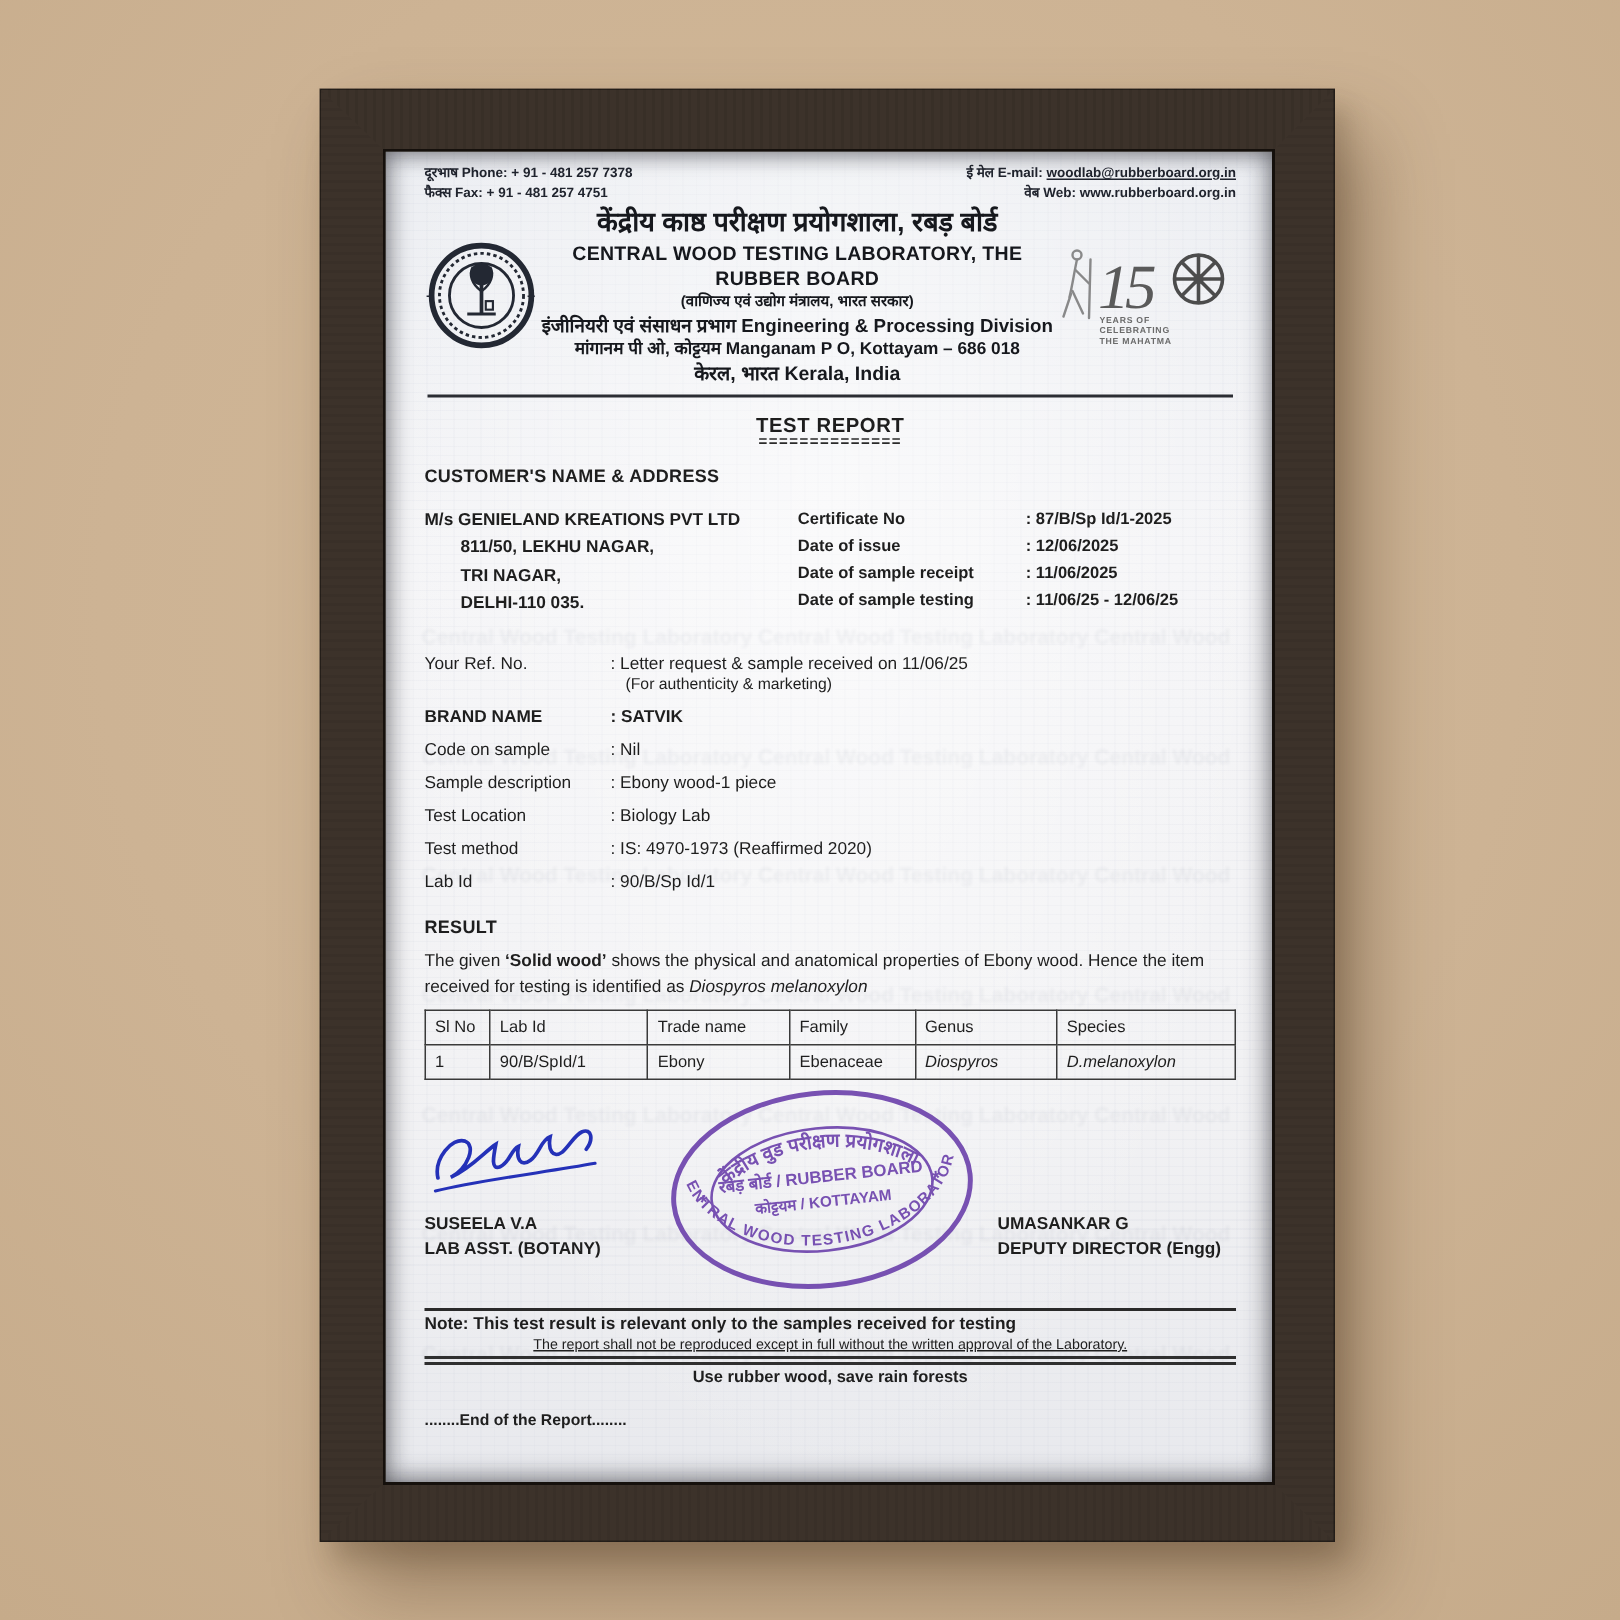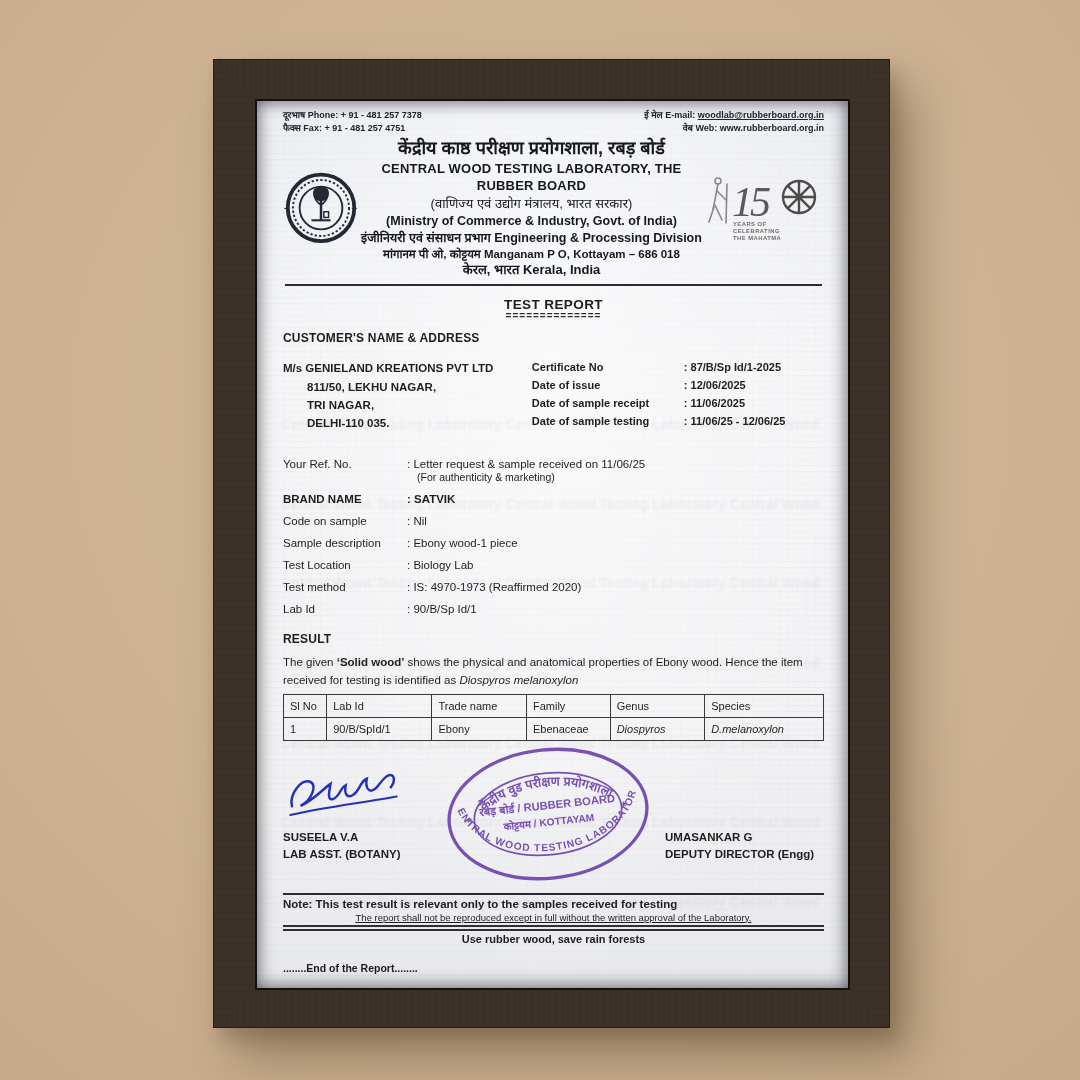--- a/index.html
+++ b/index.html
@@ -73,21 +73,21 @@
   .content { position:relative; z-index:1; }
 
   
   .contact-row { display:flex; justify-content:space-between; font-size:9px; font-weight:bold; color:#20242e; line-height:1.45; }
   .contact-row .r { text-align:right; }
   .email-val { text-decoration:underline; }
   .head-grid { display:grid; grid-template-columns:78px 1fr 122px; align-items:center; margin-top:3px; }
   .head-center { text-align:center; color:#16181d; }
   .t-hi   { font-size:18px; font-weight:bold; line-height:1.2; }
   .t-en   { font-size:13px; font-weight:bold; line-height:1.35; letter-spacing:.2px; }
-  .t-min-hi { font-size:13px;  font-weight:normal; line-height:1.4; }
+  .t-min-hi { font-size:10px;  font-weight:bold; line-height:1.4; }
   .t-min-en { font-size:12.5px; font-weight:bold; line-height:1.35; }
   .t-div  { font-size:12.5px; font-weight:bold; line-height:1.35; }
   .t-addr { font-size:11.5px; font-weight:bold; line-height:1.35; }
   .t-loc  { font-size:13px; font-weight:bold; line-height:1.3; }
   .head-rule { border-top:2px solid #2b2d33; margin:5px 2px 11px 2px; }
 
   
   .rpt-title { text-align:center; font-size:13.5px; font-weight:bold; letter-spacing:.4px; }
   .rpt-eq { text-align:center; font-size:10px; font-weight:bold; letter-spacing:1px; line-height:.7; margin-bottom:12px; color:#2a2a2a; }
   .cust-head { font-size:12px; font-weight:bold; margin:4px 0 14px 0; letter-spacing:.2px; }
@@ -175,21 +175,20 @@
               <rect x="43" y="45" width="5" height="6" stroke-width="1.5"></rect>
             </g>
             <text x="1" y="45" font-size="10" fill="#232833" font-weight="bold">+</text>
             <text x="72" y="45" font-size="10" fill="#232833" font-weight="bold">+</text>
           </svg>
         </div>
         <div class="head-center">
           <div class="t-hi">केंद्रीय काष्ठ परीक्षण प्रयोगशाला, रबड़ बोर्ड</div>
           <div class="t-en">CENTRAL WOOD TESTING LABORATORY, THE RUBBER BOARD</div>
           <div class="t-min-hi">(वाणिज्य एवं उद्योग मंत्रालय, भारत सरकार)</div>
-          <div class="t-min-en">(Ministry of Commerce &amp; Industry, Govt. of India)</div>
           <div class="t-div">इंजीनियरी एवं संसाधन प्रभाग Engineering &amp; Processing Division</div>
           <div class="t-addr">मांगानम पी ओ, कोट्टयम Manganam P O, Kottayam – 686 018</div>
           <div class="t-loc">केरल, भारत Kerala, India</div>
         </div>
         <div>
           <svg width="120" height="72" viewBox="0 0 120 72">
             <g stroke="#777" fill="none" stroke-width="1.6" stroke-linecap="round" opacity=".85">
               <circle cx="16" cy="10" r="3"></circle>
               <path d="M16 13 C14 22 13 30 11 38"></path>
               <path d="M12 36 L7 51"></path>

